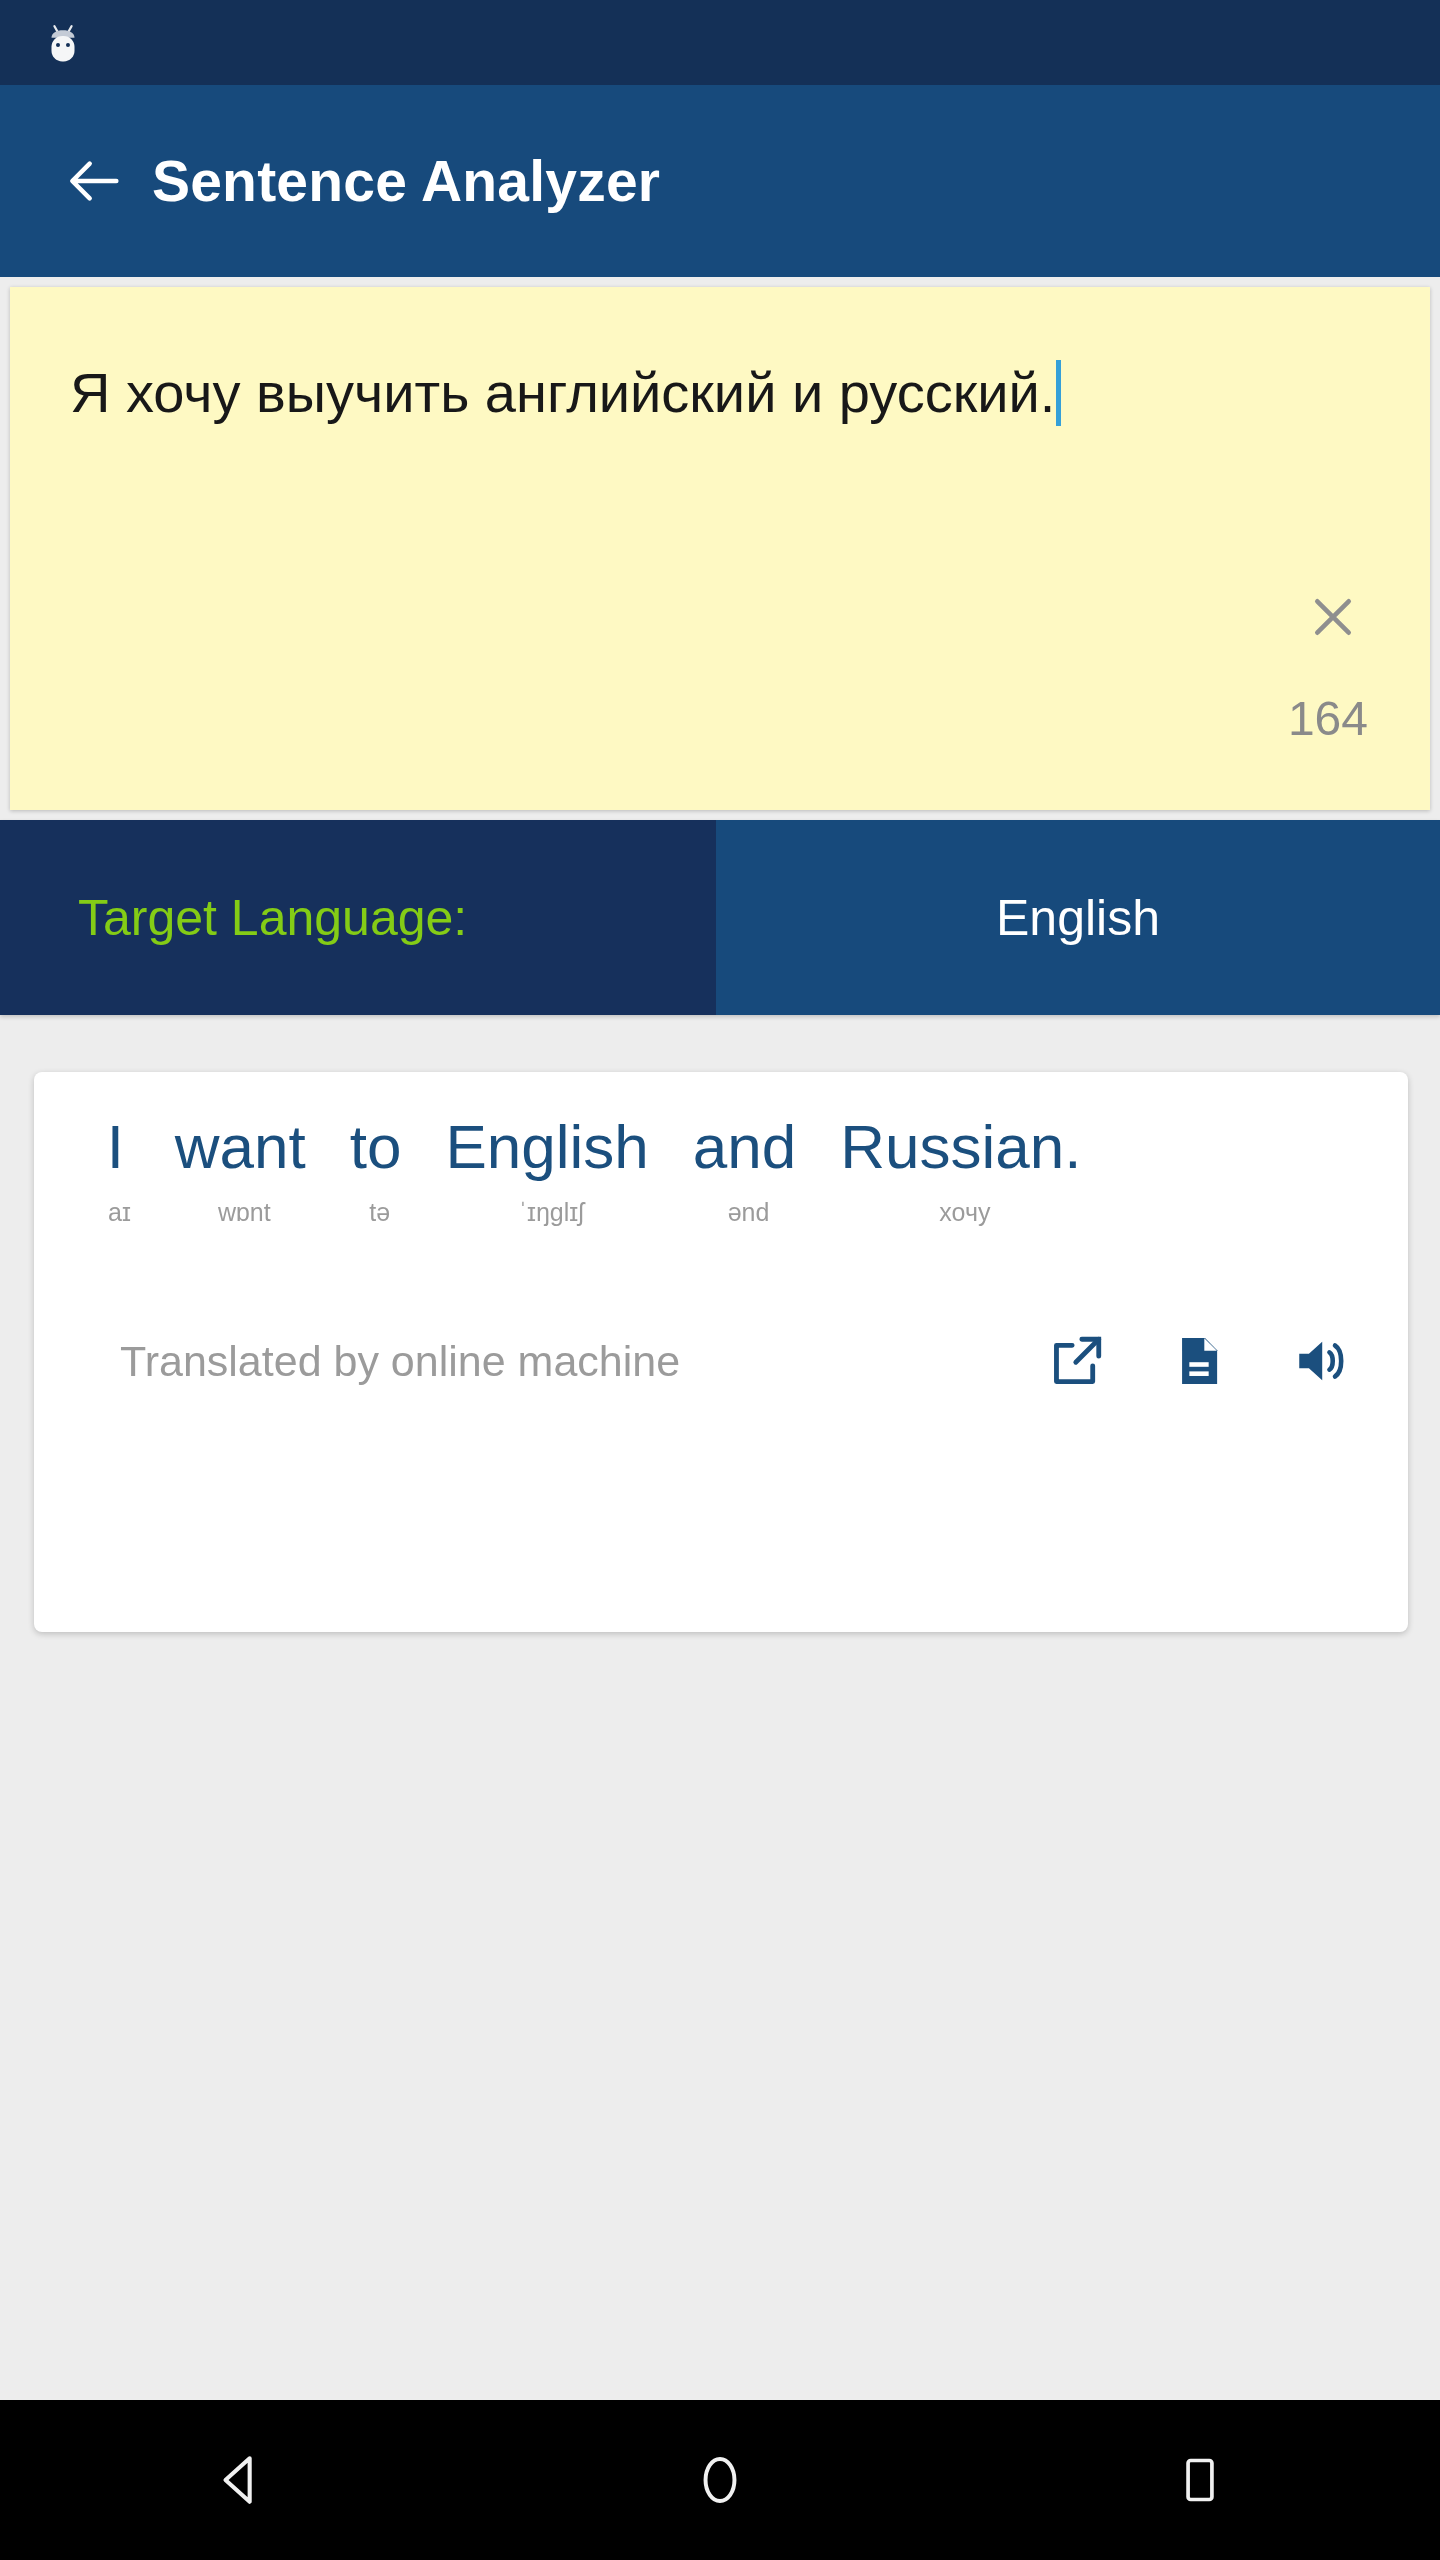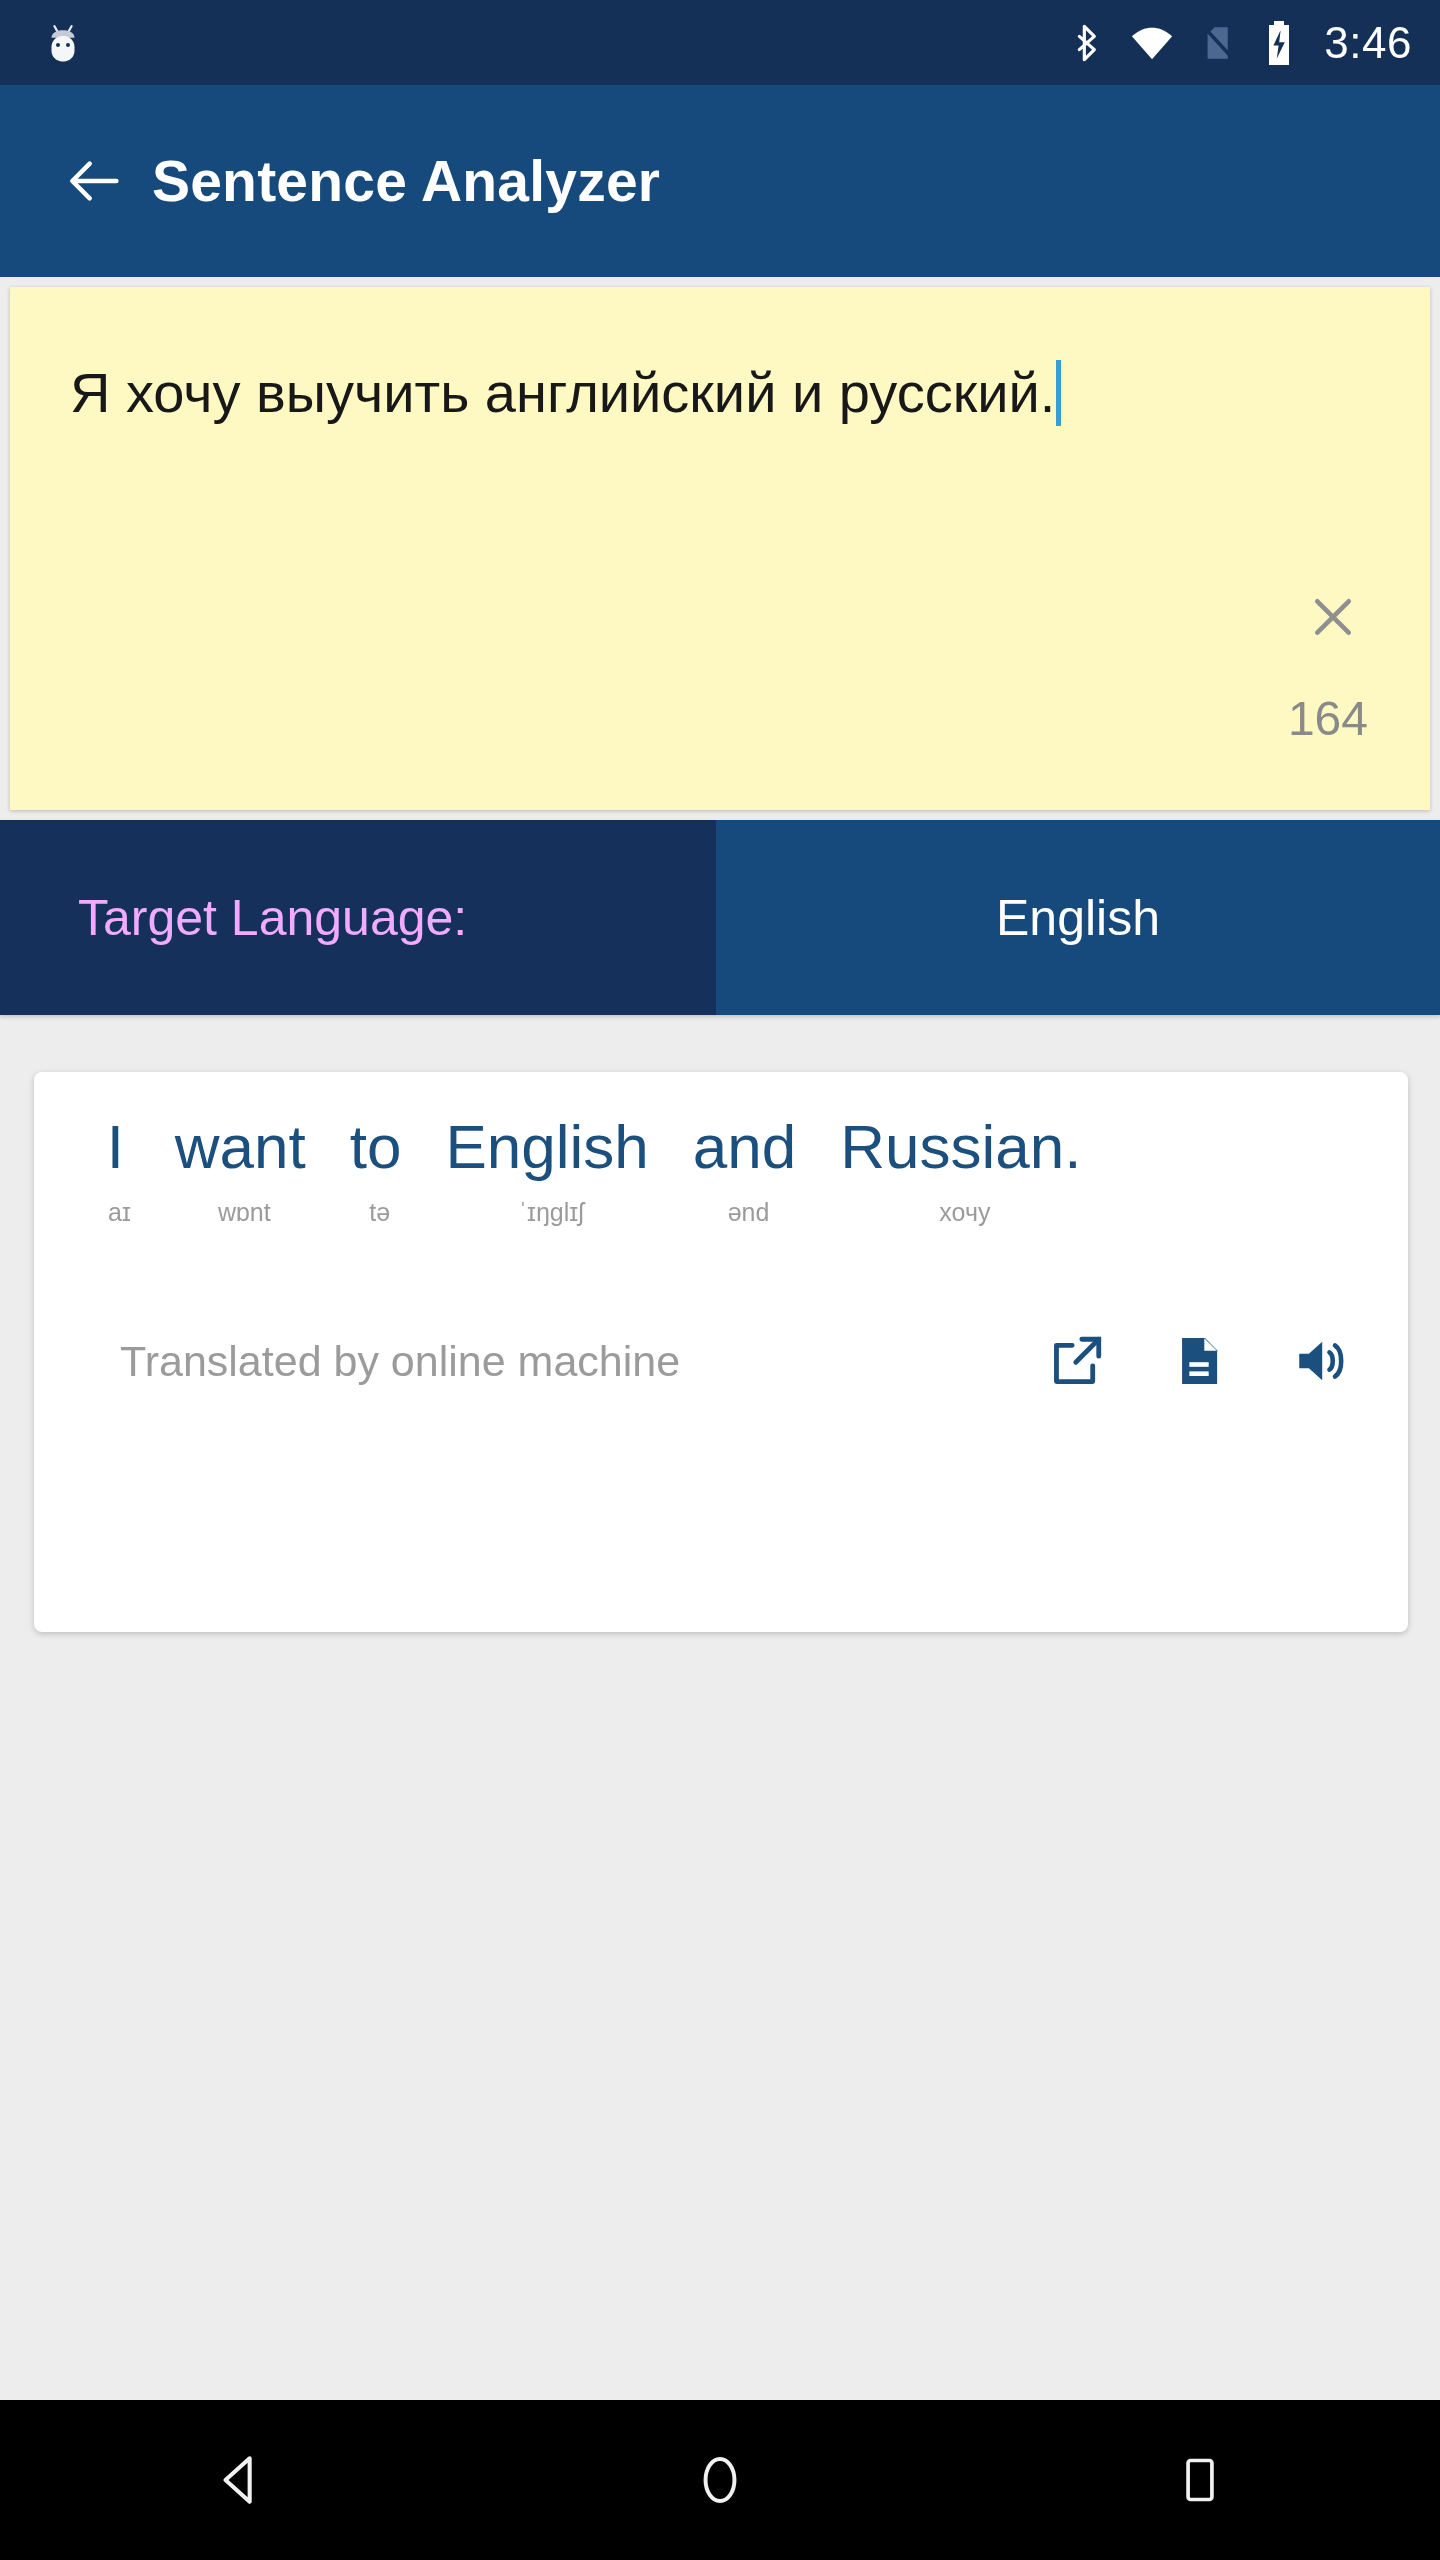--- a/index.html
+++ b/index.html
@@ -125,21 +125,21 @@
     display: flex;
     box-shadow: 0 2px 4px rgba(0,0,0,0.18);
   }
   .lang-label {
     width: 716px;
     background: #16305c;
     display: flex;
     align-items: center;
     box-sizing: border-box;
     padding-left: 78px;
-    color: #f0abfc;
+    color: #84cc16;
     font-size: 50px;
   }
   .lang-value {
     flex: 1;
     background: #174a7c;
     display: flex;
     align-items: center;
     justify-content: center;
     color: #ffffff;
     font-size: 50px;
@@ -232,45 +232,20 @@
       <span class="android-head">
         <svg width="46" height="46" viewBox="0 0 24 24">
           <path d="M7.5 3.2 L9.2 6.2" stroke="#e8eaed" stroke-width="1.1" fill="none" stroke-linecap="round"></path>
           <path d="M16.5 3.2 L14.8 6.2" stroke="#e8eaed" stroke-width="1.1" fill="none" stroke-linecap="round"></path>
           <path d="M6 9.2 C6 6.8 8.6 5.4 12 5.4 C15.4 5.4 18 6.8 18 9.2 Z" fill="#c4cbd6"></path>
           <rect x="6" y="8.4" width="12" height="13.2" rx="5.6" fill="#f5f6f7"></rect>
           <circle cx="9.4" cy="13" r="1.05" fill="#143057"></circle>
           <circle cx="14.6" cy="13" r="1.05" fill="#143057"></circle>
         </svg>
       </span>
-    </div>
-    <div class="status-right">
-      <span class="sb-icon">
-        <svg width="40" height="46" viewBox="0 0 24 24">
-          <path d="M11 2 L11 22 L17 16 L8 8 M8 16 L17 8 L11 2" fill="none" stroke="#ffffff" stroke-width="1.9" stroke-linejoin="round" stroke-linecap="round"></path>
-        </svg>
-      </span>
-      <span class="sb-icon">
-        <svg width="48" height="46" viewBox="0 0 24 24">
-          <path d="M1.5 8.5 C5 5.3 8.4 4 12 4 C15.6 4 19 5.3 22.5 8.5 L12 20.5 Z" fill="#ffffff"></path>
-        </svg>
-      </span>
-      <span class="sb-icon">
-        <svg width="42" height="46" viewBox="0 0 24 24">
-          <path d="M17 3 H9.5 L5.5 7 V21 H17 Z" fill="#4d6890"></path>
-          <path d="M4 3.5 L20 21" stroke="#143057" stroke-width="2.1" stroke-linecap="round"></path>
-        </svg>
-      </span>
-      <span class="sb-icon">
-        <svg width="34" height="48" viewBox="0 0 16 24">
-          <path d="M5.5 1 H10.5 V3 H13 V23 H3 V3 H5.5 Z" fill="#ffffff"></path>
-          <path d="M8.8 5.6 L5.2 13.2 H7.8 L6.9 19.8 L10.9 11.6 H8.1 Z" fill="#143057"></path>
-        </svg>
-      </span>
-      <span class="status-time">3:46</span>
     </div>
   </div>
 
   <div class="app-bar">
     <div class="back-arrow">
       <svg width="64" height="64" viewBox="0 0 24 24">
         <path d="M20 12 H4 M10 5.5 L3.5 12 L10 18.5" fill="none" stroke="#ffffff" stroke-width="1.7" stroke-linecap="round" stroke-linejoin="round"></path>
       </svg>
     </div>
     <div class="app-title">Sentence Analyzer</div>

